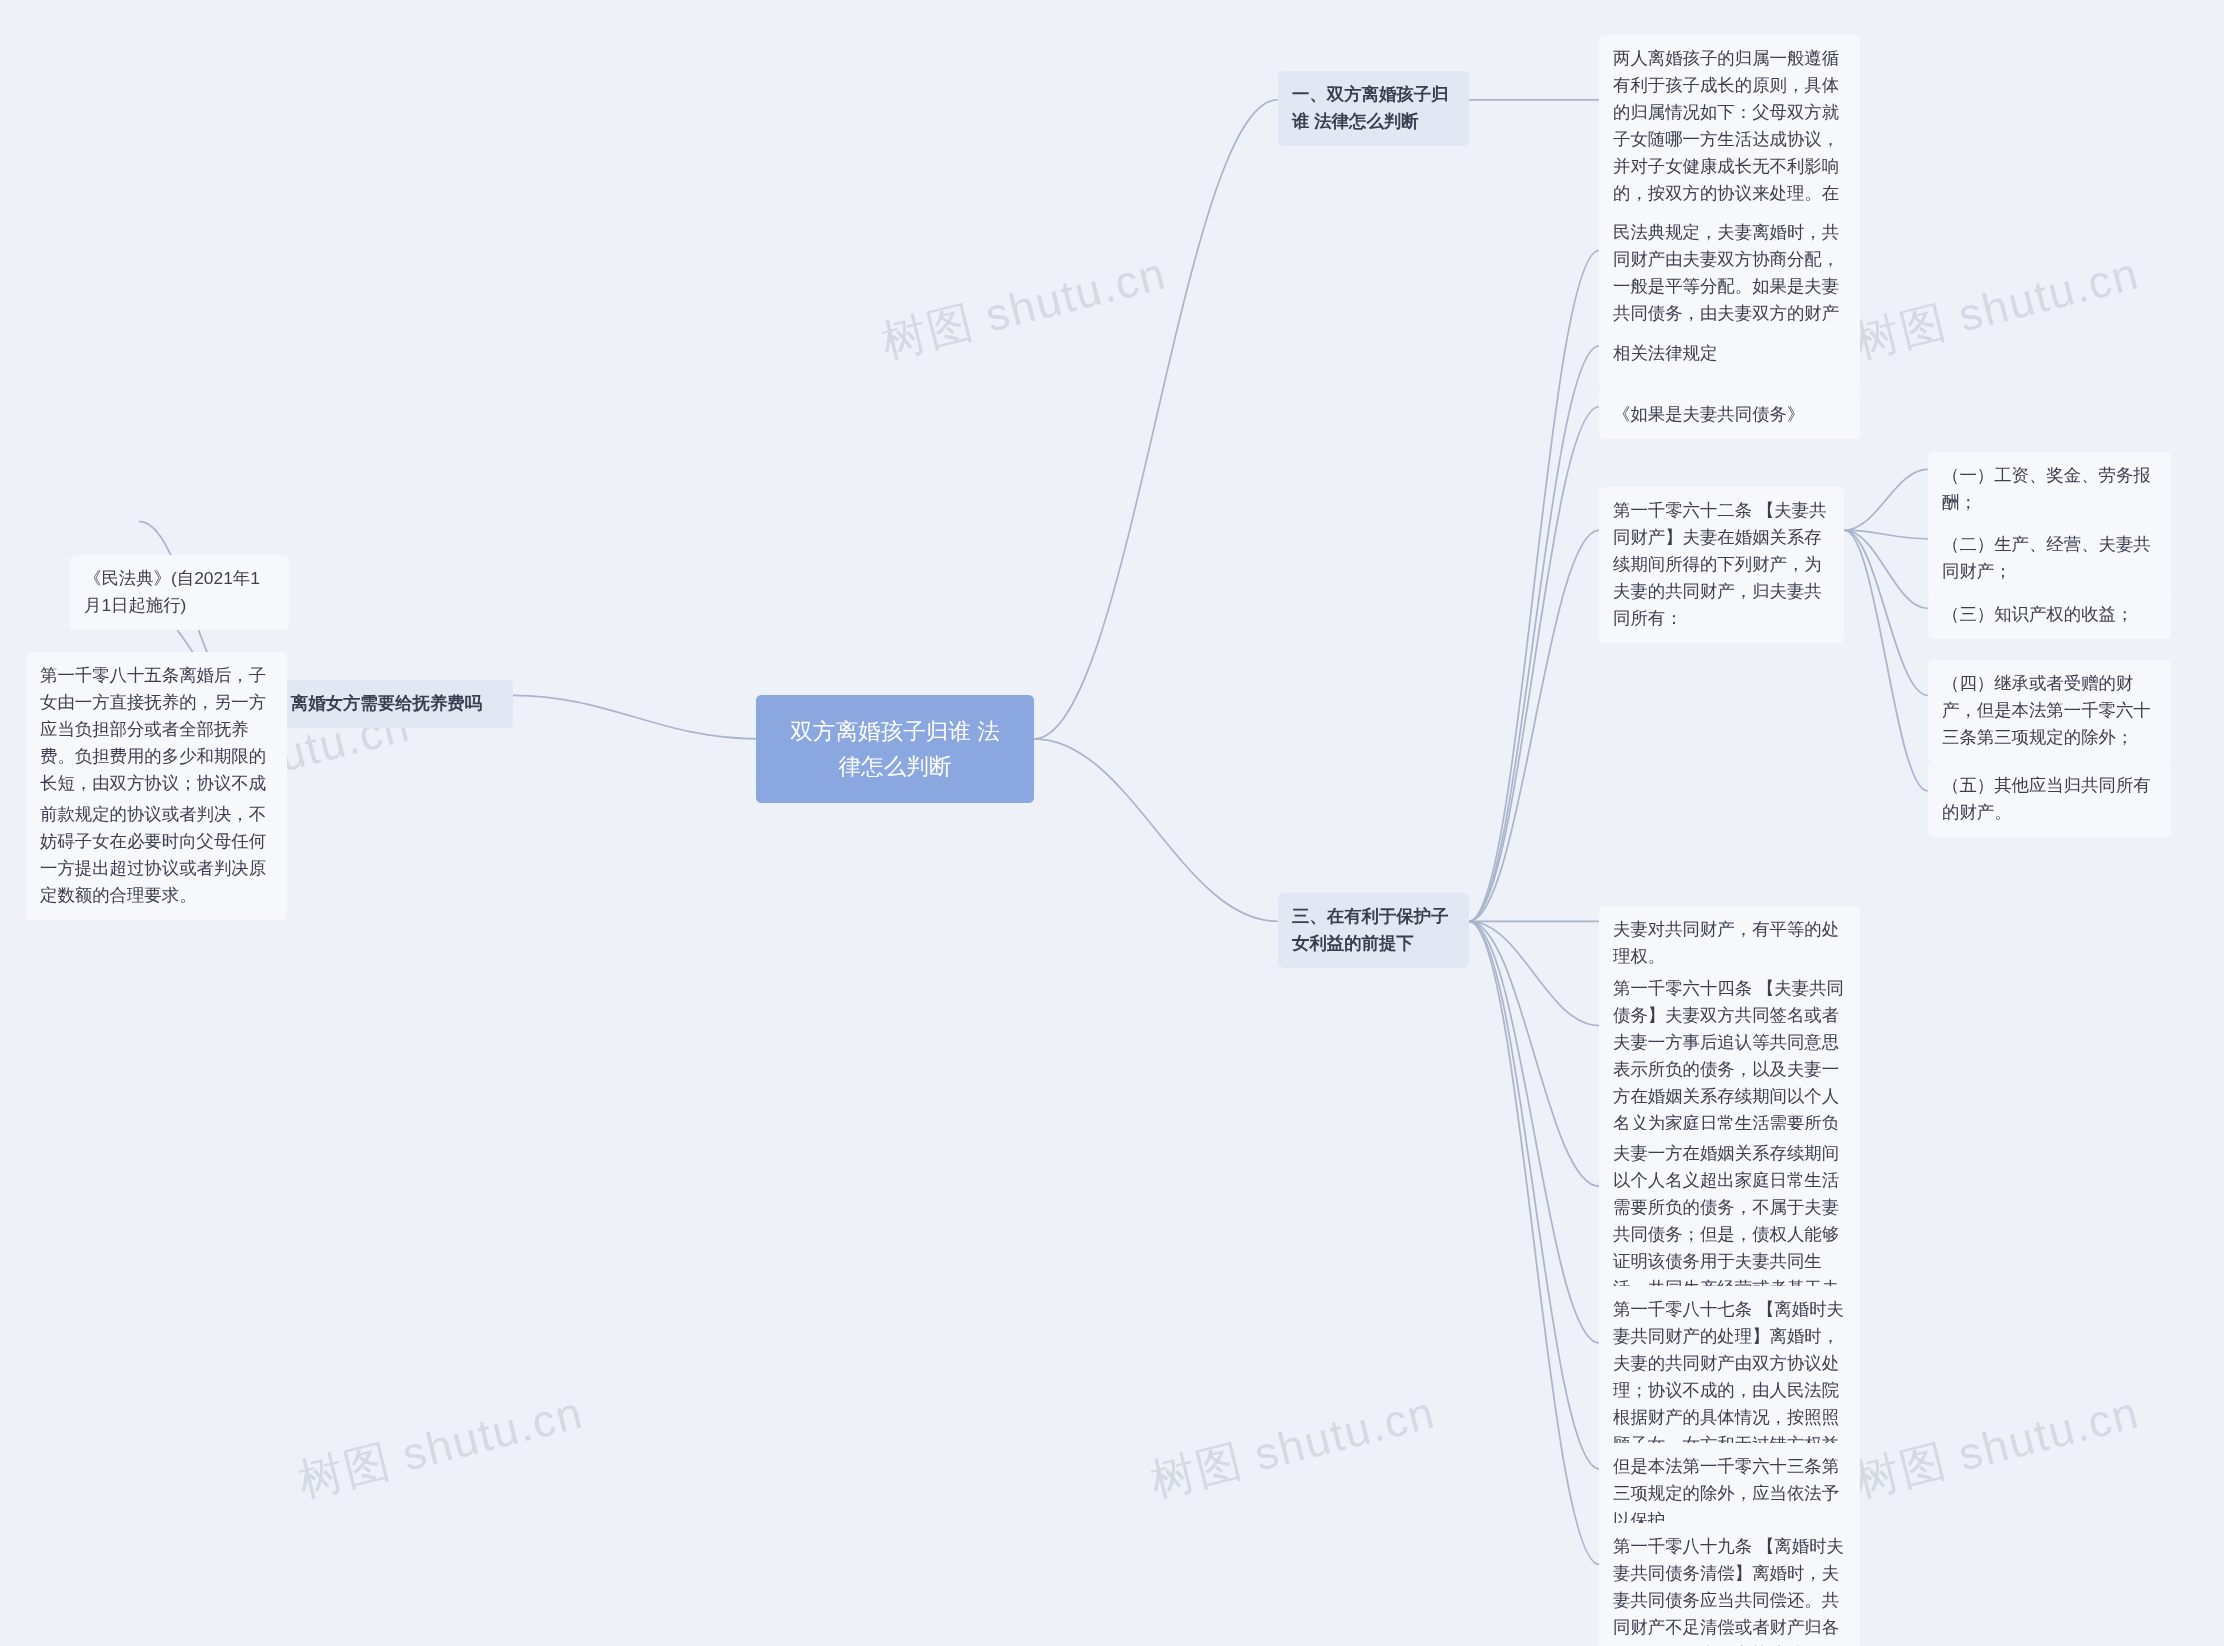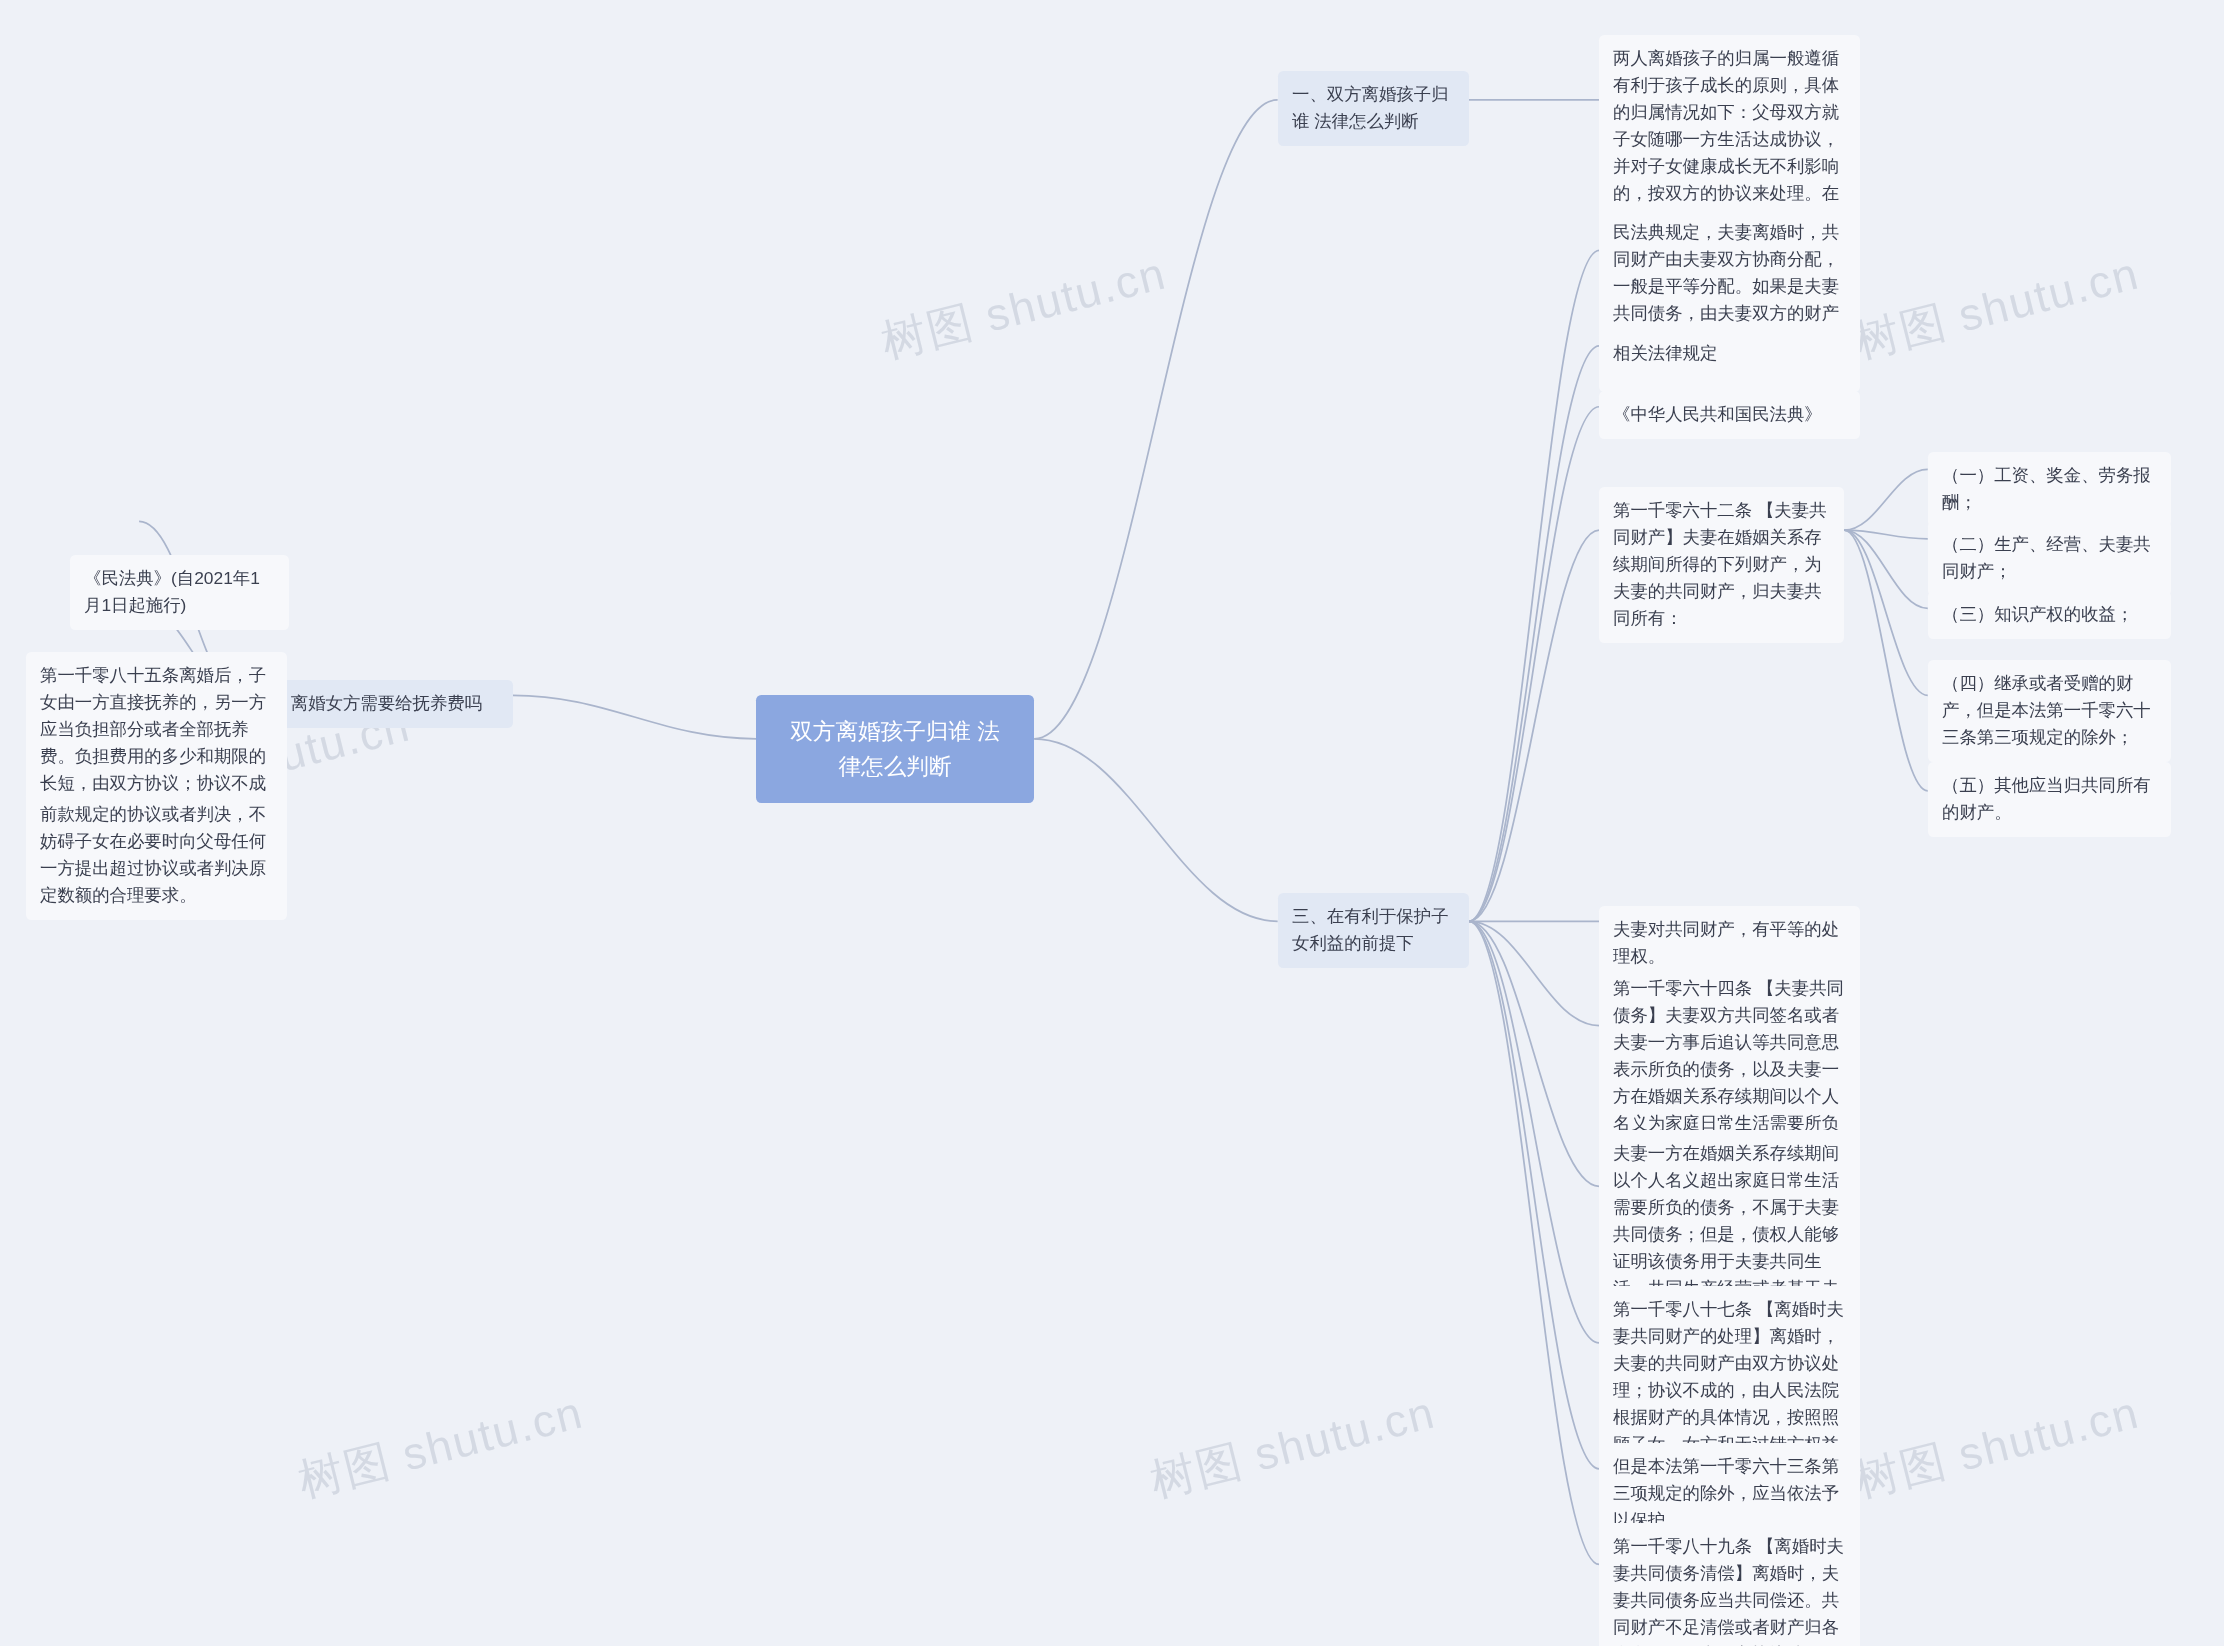--- a/index.html
+++ b/index.html
@@ -1,19 +1,19 @@
 <!DOCTYPE html>
 <html style="font-size:14px"><head>
 <meta charset="utf-8">
 <style>
   html,body{margin:0;padding:0;background:#eef1f7;font-family:"Microsoft YaHei","PingFang SC","Hiragino Sans GB",sans-serif;color:#3a3f4f;}
   .canvas{position:relative;width:2225px;height:1647px;overflow:hidden;}
   .node{position:absolute;box-sizing:border-box;border-radius:5.2px;padding:10.4px 14px;font-size:17.4px;line-height:1.55;word-break:break-word;}
   .root{background:#8ba7e0;color:#fff;text-align:center;font-size:22.6px;padding:19px 24px;}
-  .branch{background:#e1e8f4;}
+  .branch{background:#e1e8f4;font-weight:bold;}
   .leaf{background:#f7f8fb;}
   svg.edges{position:absolute;left:0;top:0;width:2225px;height:1647px;pointer-events:none;}
   svg.edges path{stroke:#aab5cc;stroke-width:2;fill:none;}
   .wm{position:absolute;font-size:45px;color:#bfc7d4;opacity:.55;transform:rotate(-14deg);pointer-events:none;white-space:nowrap;letter-spacing:1.7px;}
 </style>
 </head>
 <body>
 
 <div class="canvas">
 
@@ -57,21 +57,21 @@
 
   <div class="node root" style="left:756px;top:695px;width:278px">双方离婚孩子归谁 法律怎么判断</div>
 
   <div class="node branch" style="left:1278px;top:71px;width:191px">一、双方离婚孩子归谁 法律怎么判断</div>
   <div class="node leaf" style="left:1599px;top:35px;width:261px">两人离婚孩子的归属一般遵循有利于孩子成长的原则，具体的归属情况如下：父母双方就子女随哪一方生活达成协议，并对子女健康成长无不利影响的，按双方的协议来处理。在有利于保护子女利益的前提下，父母双方也可以通过协议约定，来轮流抚养子女。</div>
 
   <div class="node branch" style="left:1278px;top:893px;width:191px">三、在有利于保护子女利益的前提下</div>
 
   <div class="node leaf" style="left:1599px;top:209px;width:261px">民法典规定，夫妻离婚时，共同财产由夫妻双方协商分配，一般是平等分配。如果是夫妻共同债务，由夫妻双方的财产共同承担，共同财产不足的，双方协商解决。</div>
   <div class="node leaf" style="left:1599px;top:330px;width:261px">相关法律规定</div>
-  <div class="node leaf" style="left:1599px;top:391px;width:261px">《中华人民共和国民法典》</div>
+  <div class="node leaf" style="left:1599px;top:391px;width:261px">《如果是夫妻共同债务》</div>
   <div class="node leaf" style="left:1928px;top:452px;width:243px">（一）工资、奖金、劳务报酬；</div>
 
   <div class="node leaf" style="left:1599px;top:487px;width:245px">第一千零六十二条 【夫妻共同财产】夫妻在婚姻关系存续期间所得的下列财产，为夫妻的共同财产，归夫妻共同所有：</div>
   <div class="node leaf" style="left:1928px;top:521px;width:243px">（二）生产、经营、夫妻共同财产；</div>
   <div class="node leaf" style="left:1928px;top:591px;width:243px">（三）知识产权的收益；</div>
   <div class="node leaf" style="left:1928px;top:660px;width:243px">（四）继承或者受赠的财产，但是本法第一千零六十三条第三项规定的除外；</div>
   <div class="node leaf" style="left:1928px;top:762px;width:243px">（五）其他应当归共同所有的财产。</div>
 
   <div class="node leaf" style="left:1599px;top:906px;width:261px">夫妻对共同财产，有平等的处理权。</div>
   <div class="node leaf" style="left:1599px;top:965px;width:261px">第一千零六十四条 【夫妻共同债务】夫妻双方共同签名或者夫妻一方事后追认等共同意思表示所负的债务，以及夫妻一方在婚姻关系存续期间以个人名义为家庭日常生活需要所负的债务，属于夫妻共同债务。</div>

